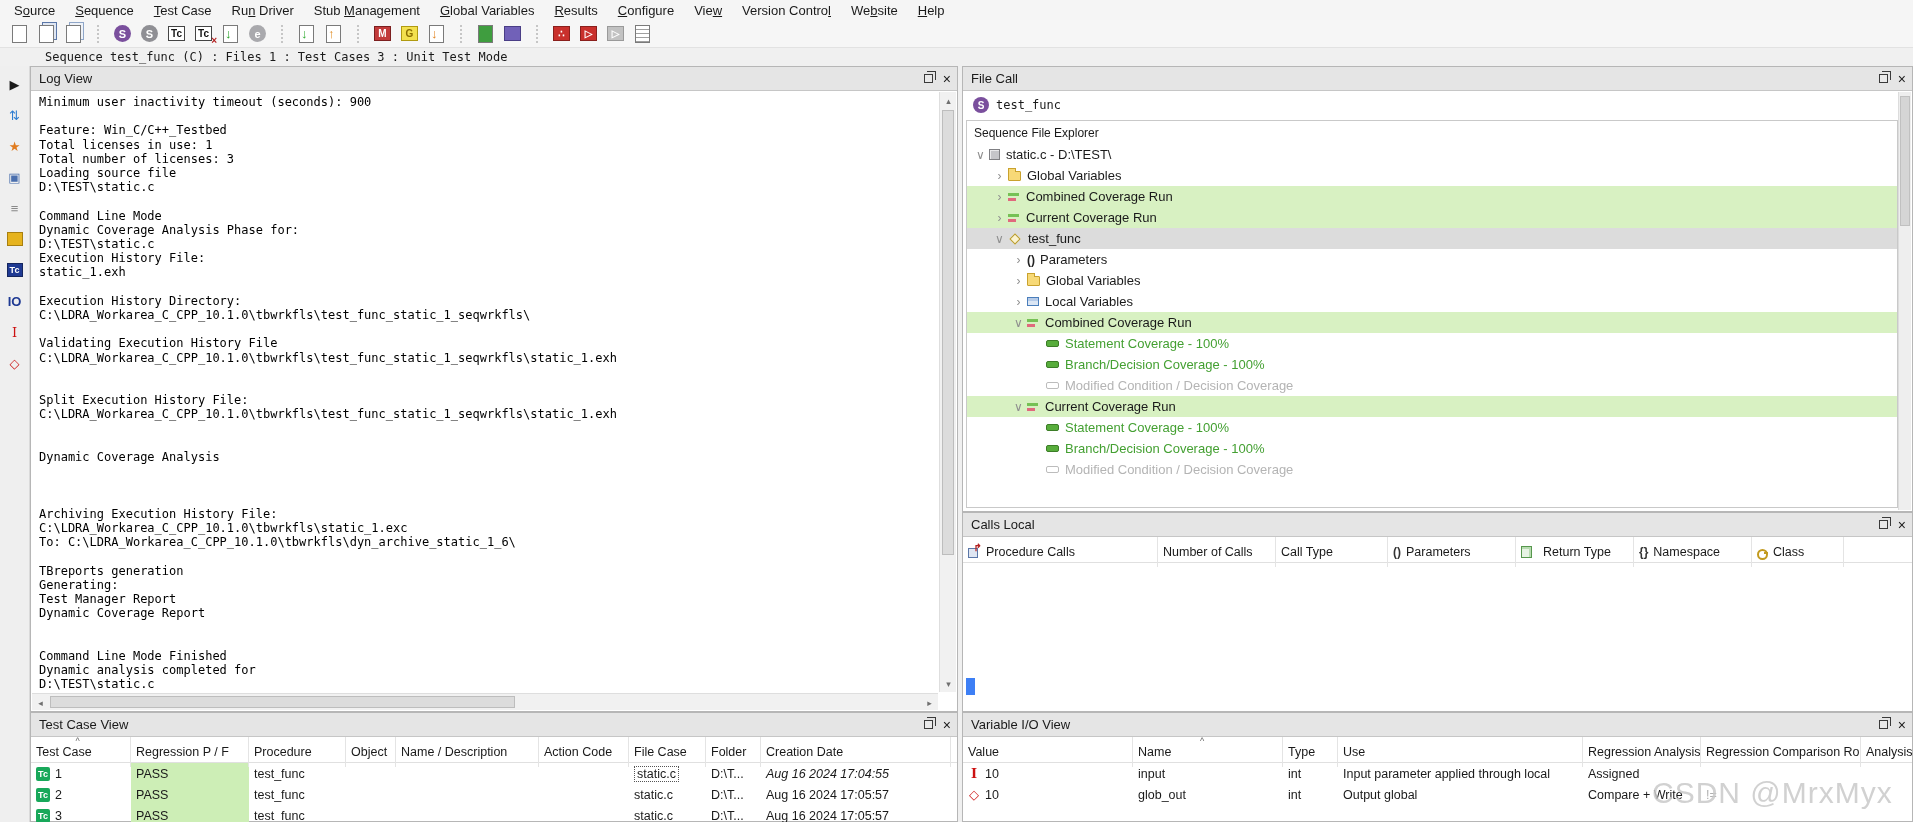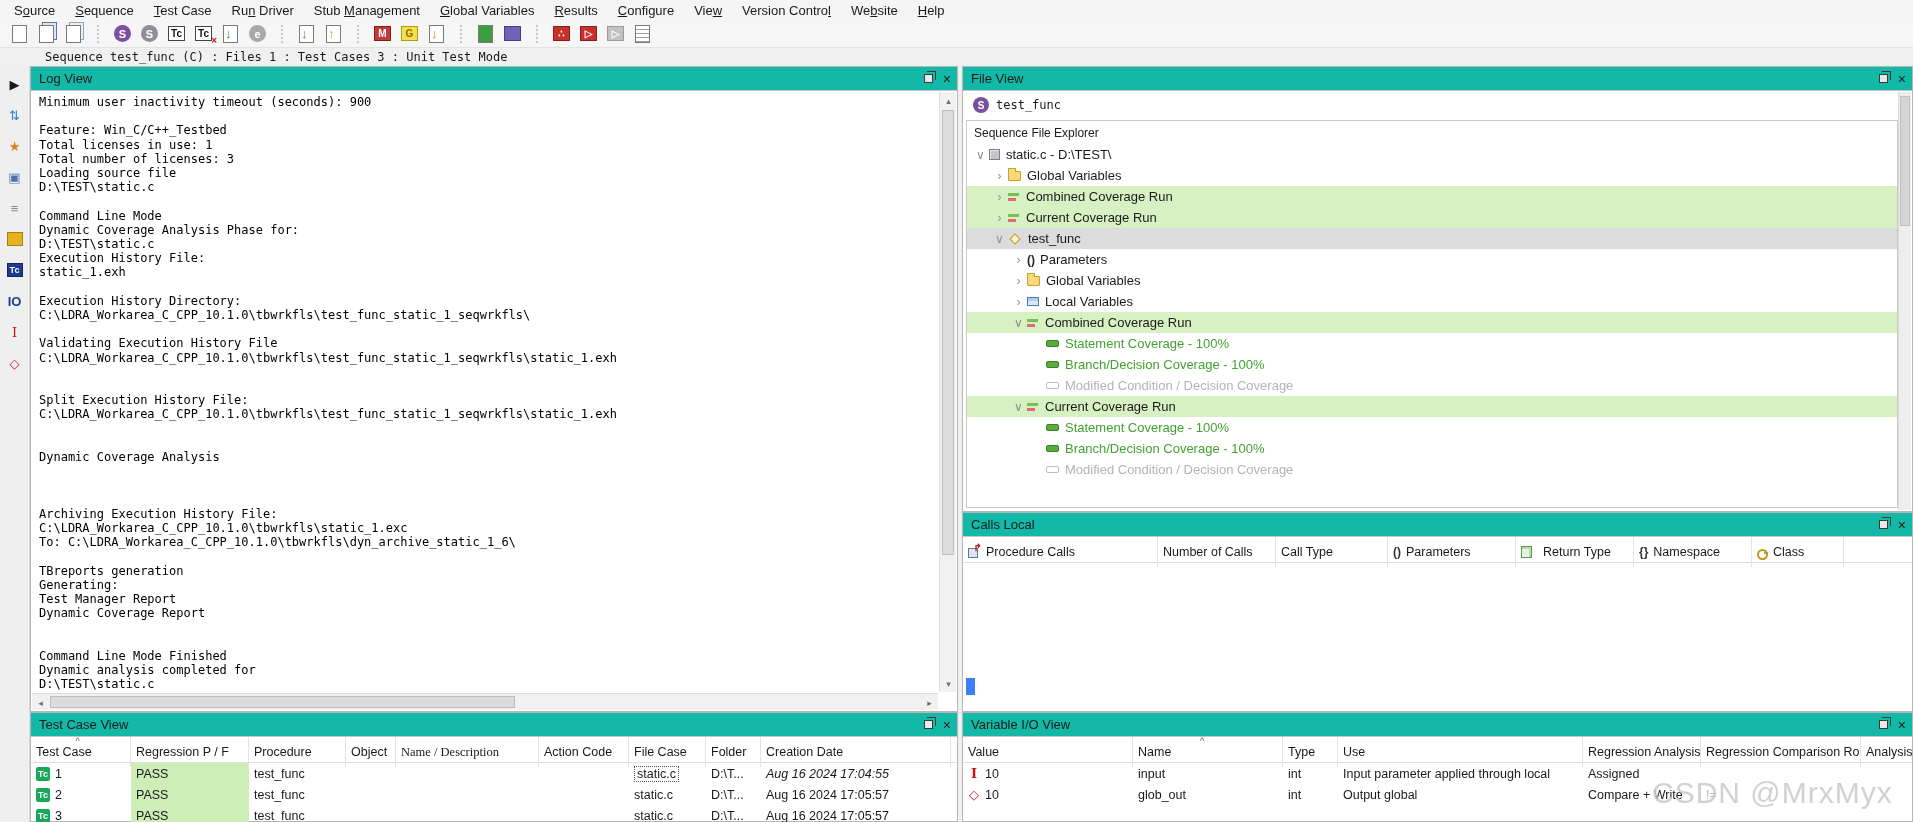--- a/index.html
+++ b/index.html
@@ -42,21 +42,21 @@
   .leftbar { position:absolute; left:0; top:66px; width:30px; height:756px;
     background:#efefef; border-right:1px solid #dadada; display:flex;
     flex-direction:column; align-items:center; padding-top:8px; gap:11px; }
   .lb-btn { width:22px; height:20px; display:flex; align-items:center;
     justify-content:center; font-size:13px; }
   .lb-box { width:16px; height:14px; display:flex; align-items:center;
     justify-content:center; font-size:9px; font-weight:bold; }
 
   
   .panel { position:absolute; background:#fff; border:1px solid #b6b6b6; }
-  .ptitle { height:24px; background:#14b8a6; border-bottom:1px solid #c6c6c6;
+  .ptitle { height:24px; background:#e5e5e5; border-bottom:1px solid #c6c6c6;
     display:flex; align-items:center; padding:0 8px; font-size:13px; position:relative; }
   .pbtns { position:absolute; right:6px; top:0; height:100%; display:flex;
     align-items:center; gap:10px; }
   .float-ic { width:9px; height:9px; border:1px solid #3a3a3a; position:relative; background:#e9e9e9; }
   .float-ic:before { content:""; position:absolute; left:2px; top:-4px; width:8px;
     height:8px; border:1px solid #3a3a3a; border-left:none; border-bottom:none; }
   .close-ic { font-size:14px; line-height:1; color:#1a1a1a; }
 
   
   .log-content { position:absolute; left:1px; top:25px; right:19px; bottom:19px;
@@ -303,21 +303,21 @@
       </div>
       <div class="th" style="width: 118px;">
         <span>Regression P / F</span>
       </div>
       <div class="th" style="width: 97px;">
         <span>Procedure</span>
       </div>
       <div class="th" style="width: 50px;">
         <span>Object</span>
       </div>
-      <div class="th" style="width: 143px; font-family: Liberation Serif, serif;">
+      <div class="th" style="width: 143px;">
         <span>Name / Description</span>
       </div>
       <div class="th" style="width: 90px;">
         <span>Action Code</span>
       </div>
       <div class="th" style="width: 77px;">
         <span>File Case</span>
       </div>
       <div class="th" style="width: 55px;">
         <span>Folder</span>
@@ -415,21 +415,21 @@
         </div>
         <div class="td" style="width: 190px;">
           <span>Aug 16 2024 17:05:57</span>
         </div>
       </div>
     </div>
 </div>
 
 <div class="panel" style="left:962px; top:66px; width:951px; height:446px;">
   <div class="ptitle">
-    <span>File View</span>
+    <span>File Call</span>
     <span class="pbtns">
       <span class="float-ic"></span>
       <span class="close-ic">×</span>
     </span>
   </div>
   <div class="seqrow">
     <span class="s-circle">S</span>
     <span class="lbl">test_func</span>
   </div>
   <div class="treebox">

